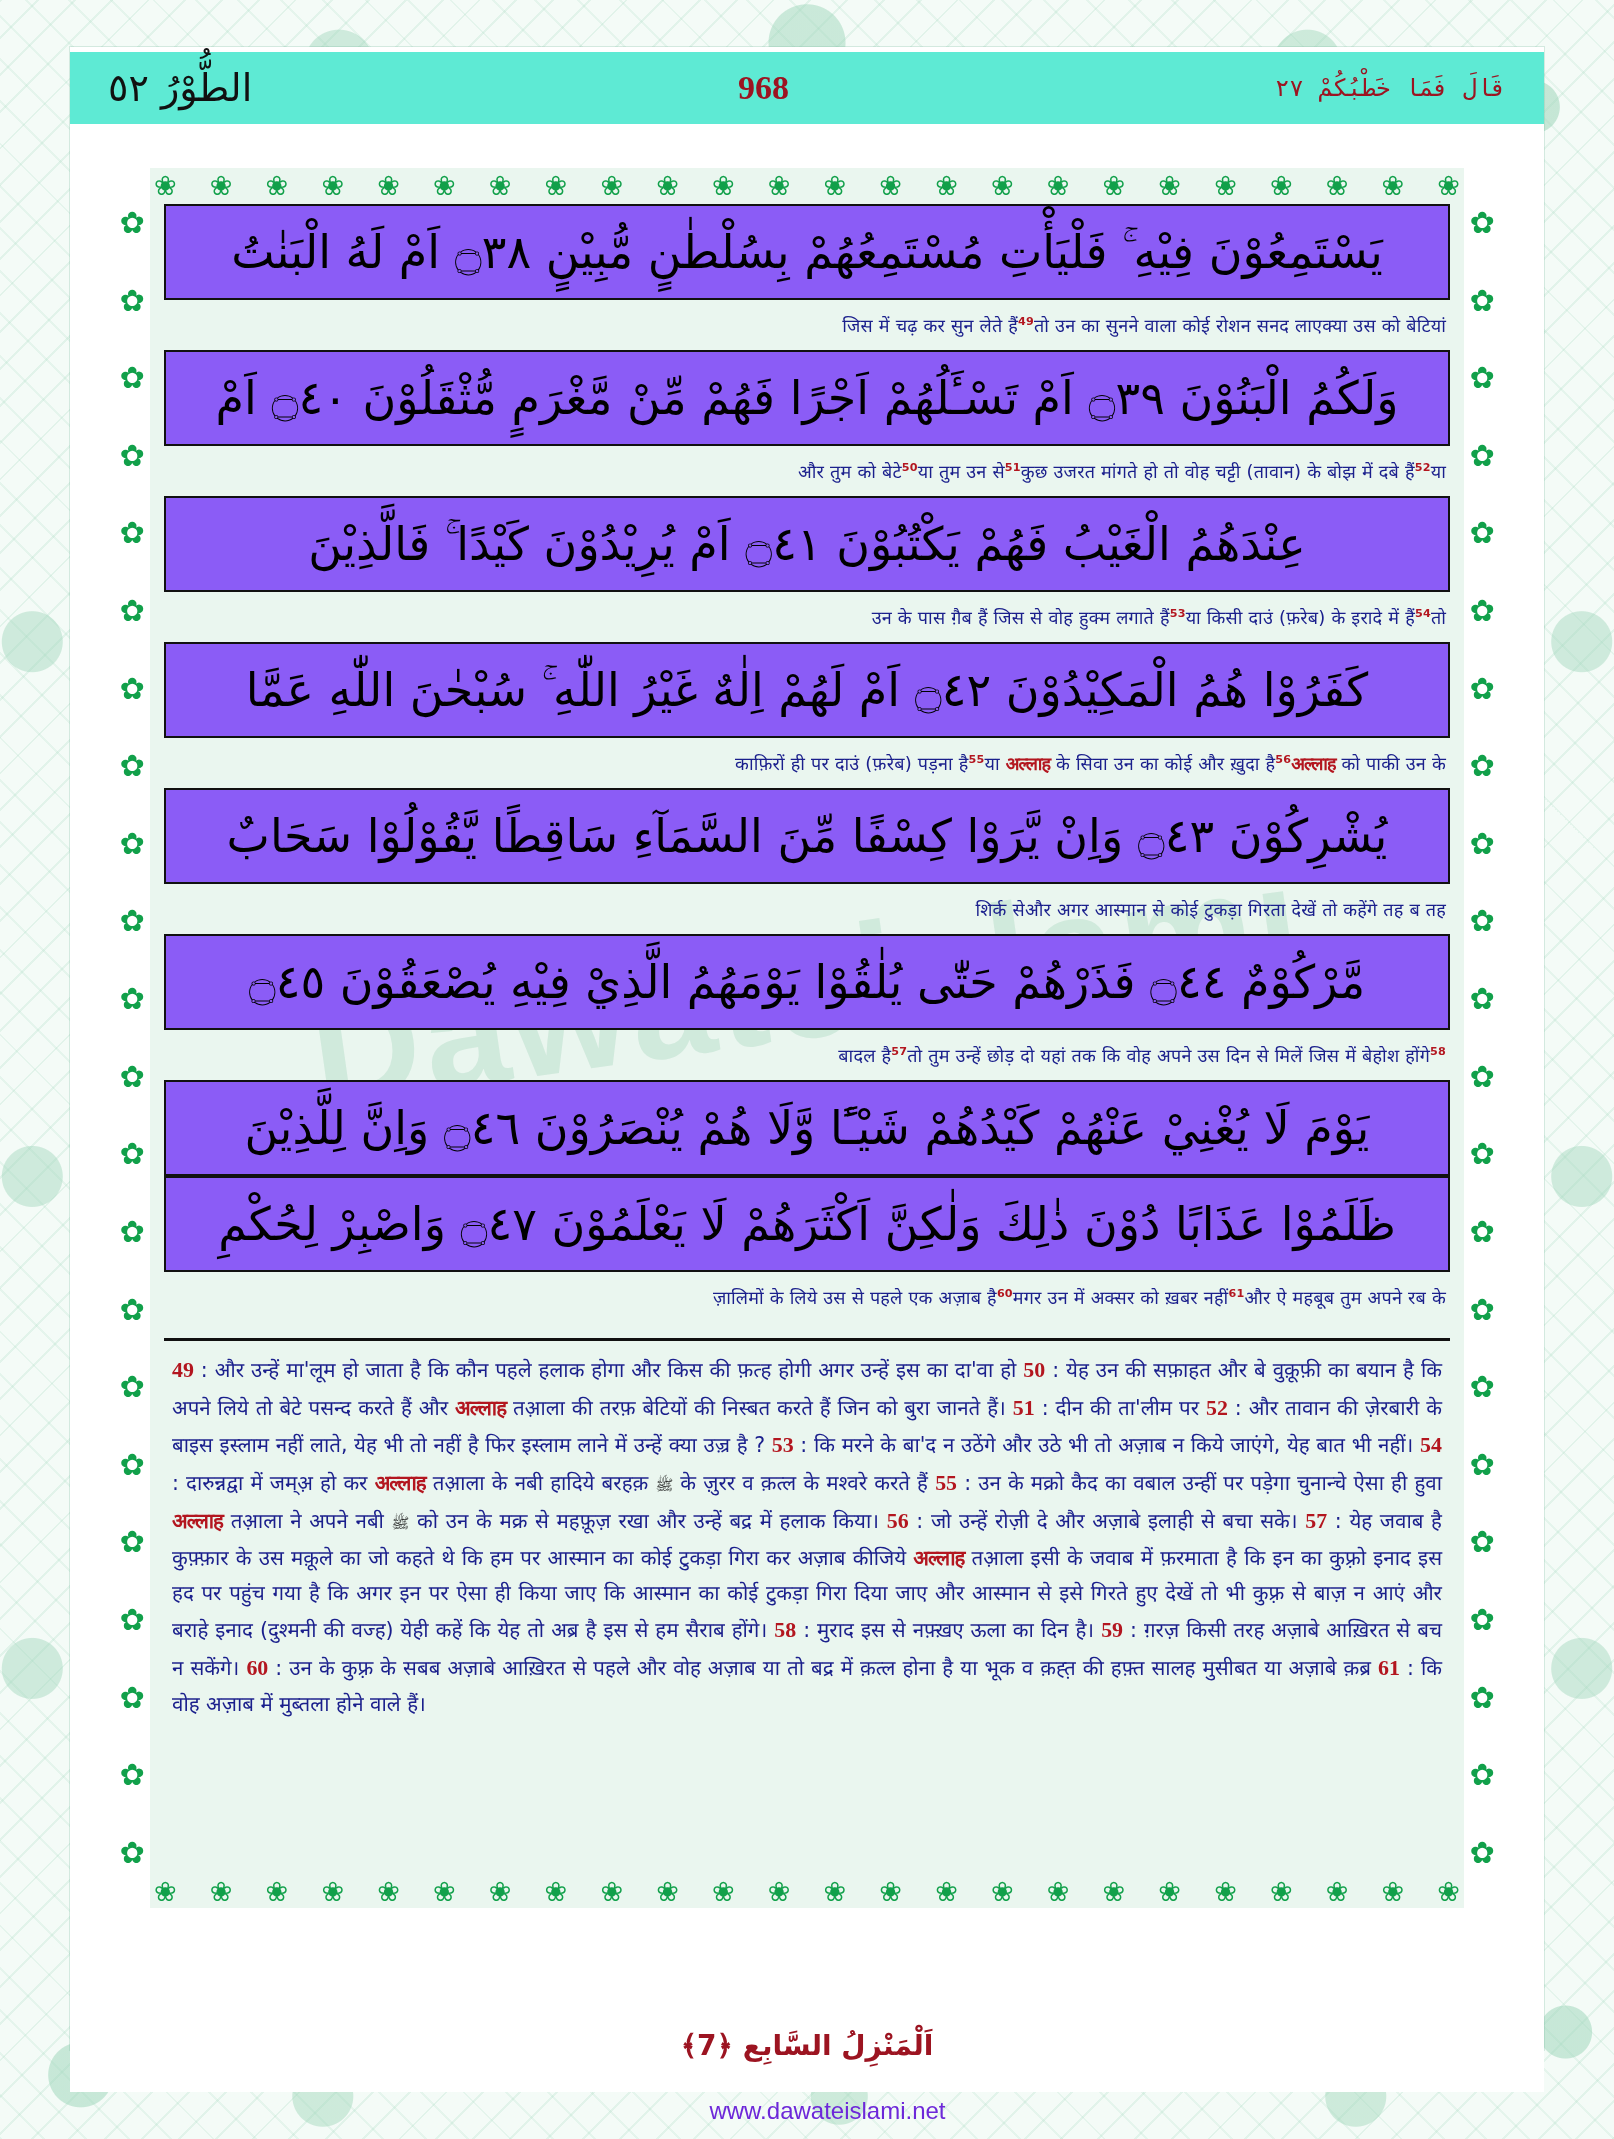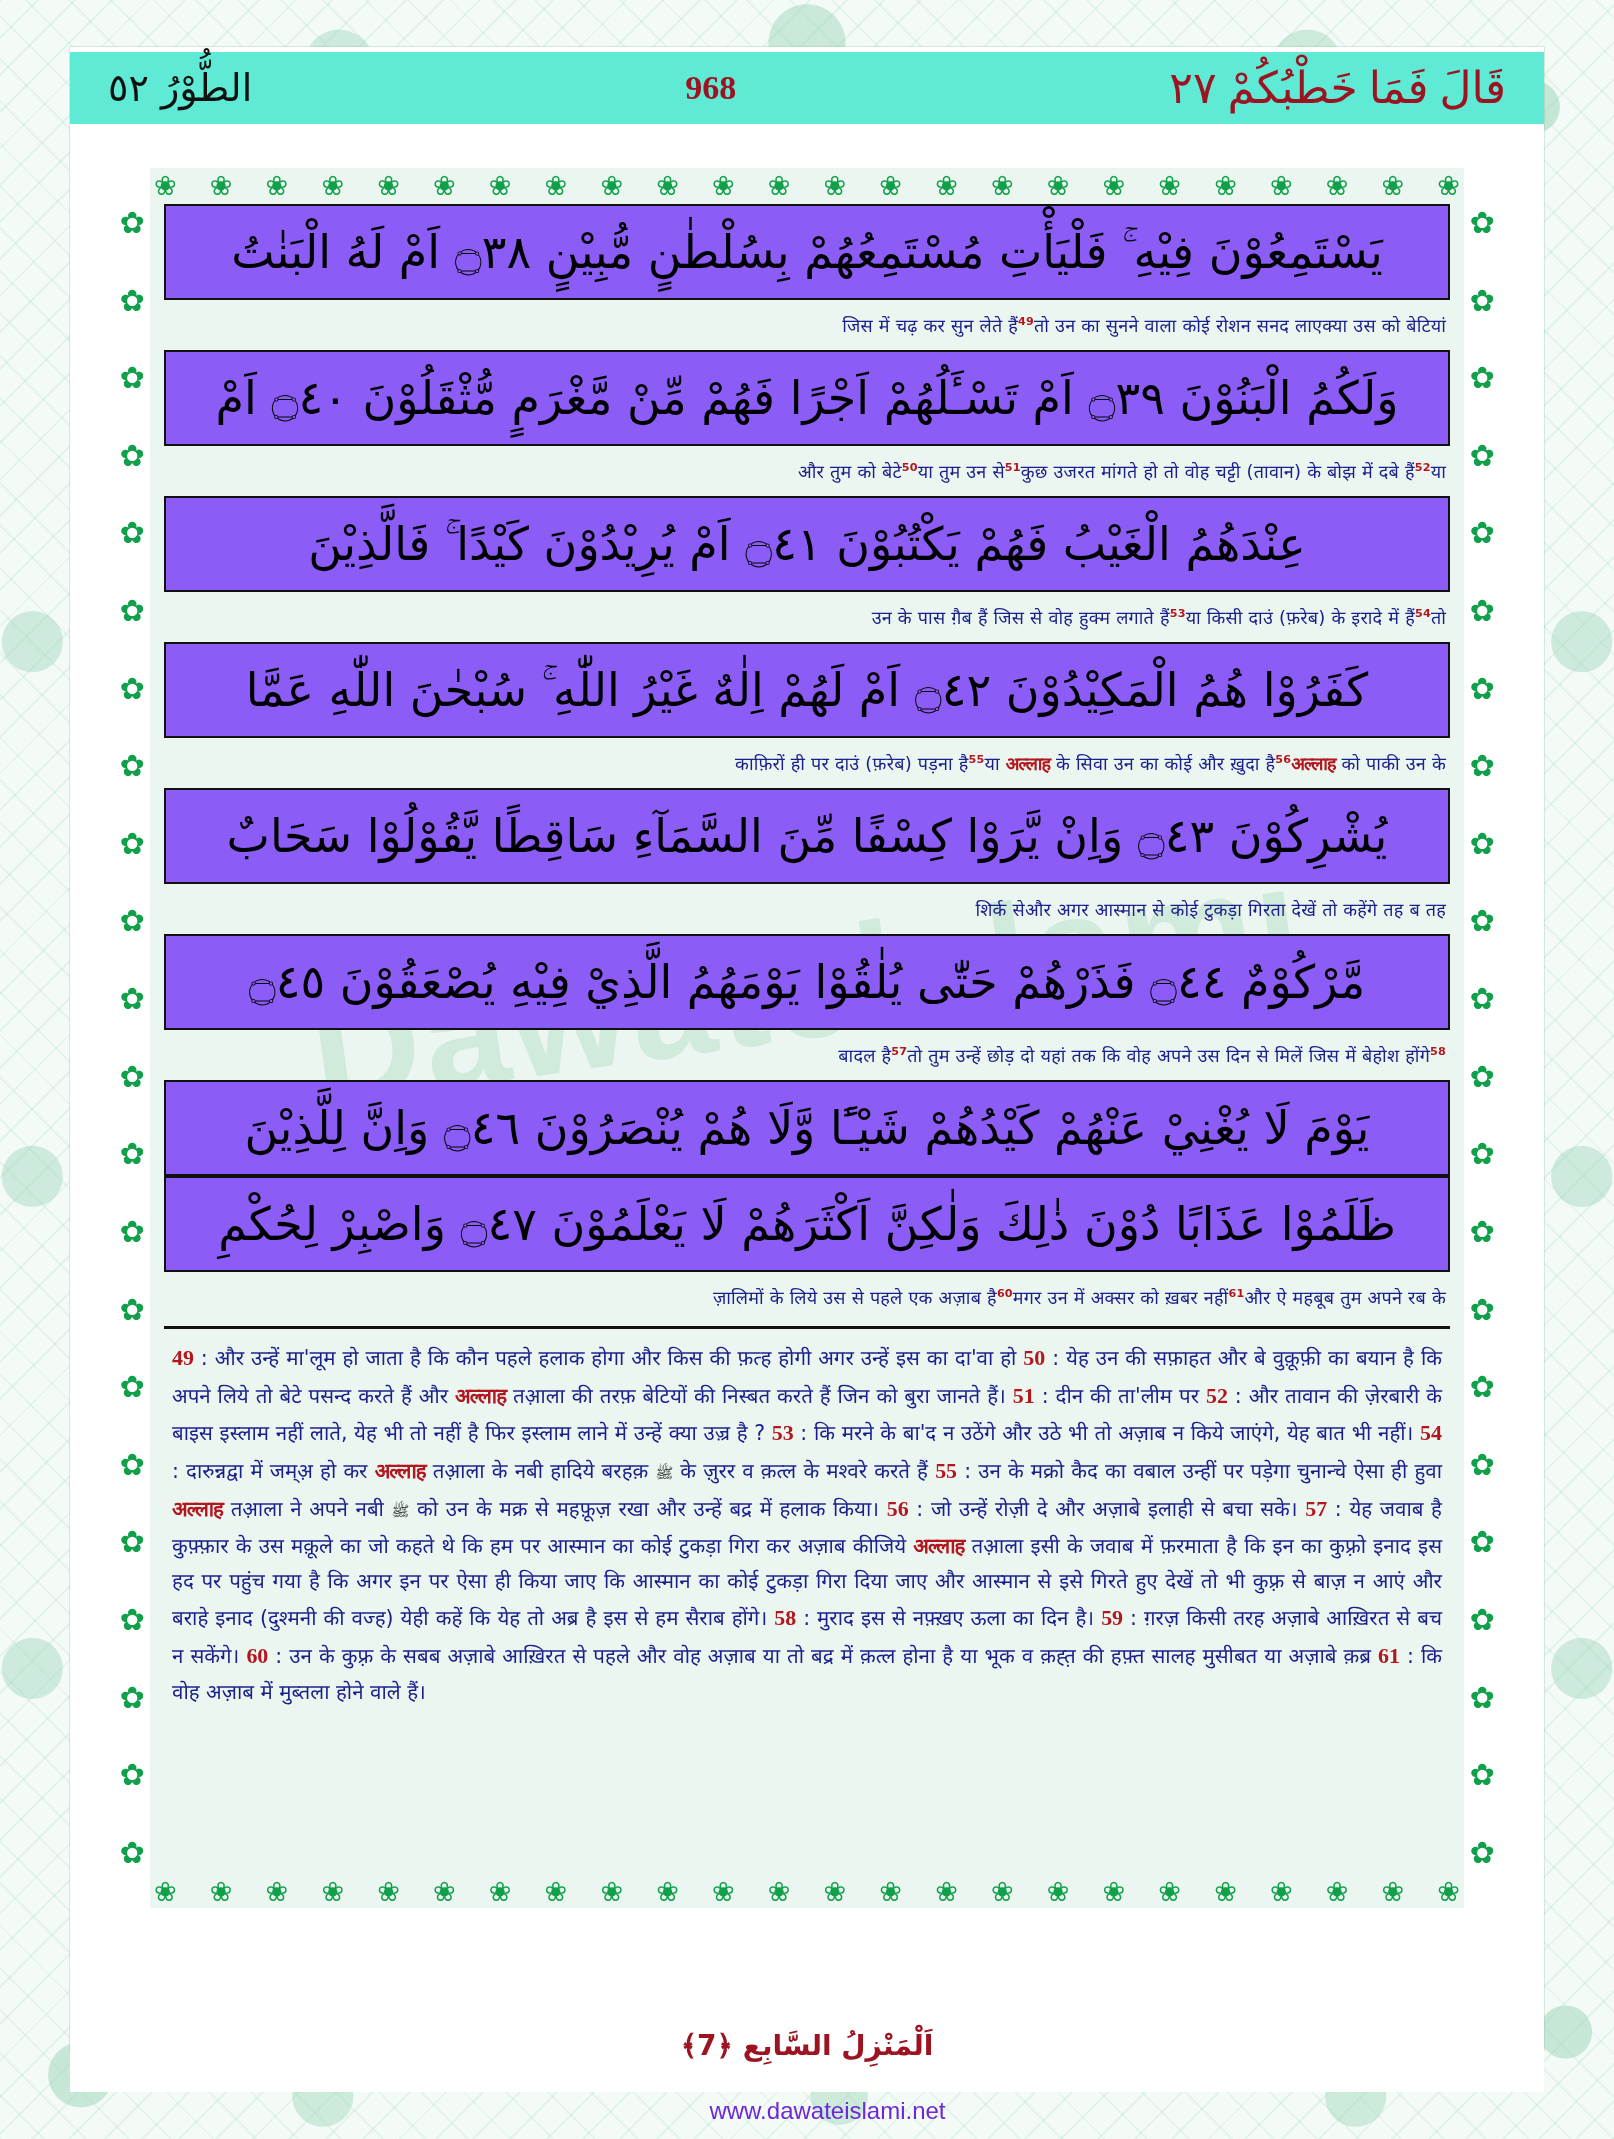--- a/index.html
+++ b/index.html
@@ -96,24 +96,24 @@
     white-space: nowrap;
     letter-spacing: 1px;
   }
   .hdr-center {
     font-size: 34px;
     font-weight: bold;
     color: #9c1421;
     font-family: "Liberation Serif", serif;
   }
   .hdr-right {
-    font-size: 44px;
+    font-size: 24px;
     color: #9c1421;
     direction: rtl;
-    font-family: Liberation Serif, serif;
+    font-family: Liberation Mono, monospace;
     white-space: nowrap;
     letter-spacing: 1px;
   }
 
   
   .content-col {
     position: absolute;
     left: 150px;
     top: 168px;
     width: 1314px;
@@ -230,21 +230,21 @@
   .allah-tag {
     color: #b3161f;
     font-weight: bold;
     font-family: "Liberation Sans", sans-serif;
     letter-spacing: -1px;
   }
 
   
   .footnotes {
     border-top: 3px solid #111111;
-    margin-top: 4px;
+    margin-top: 16px;
     padding: 10px 8px 4px 8px;
     font-family: "DejaVu Sans", sans-serif;
     font-size: 20.5px;
     line-height: 1.72;
     color: #1a1f8c;
     text-align: justify;
     text-align-last: left;
     box-sizing: border-box;
   }
   .fn-num {

